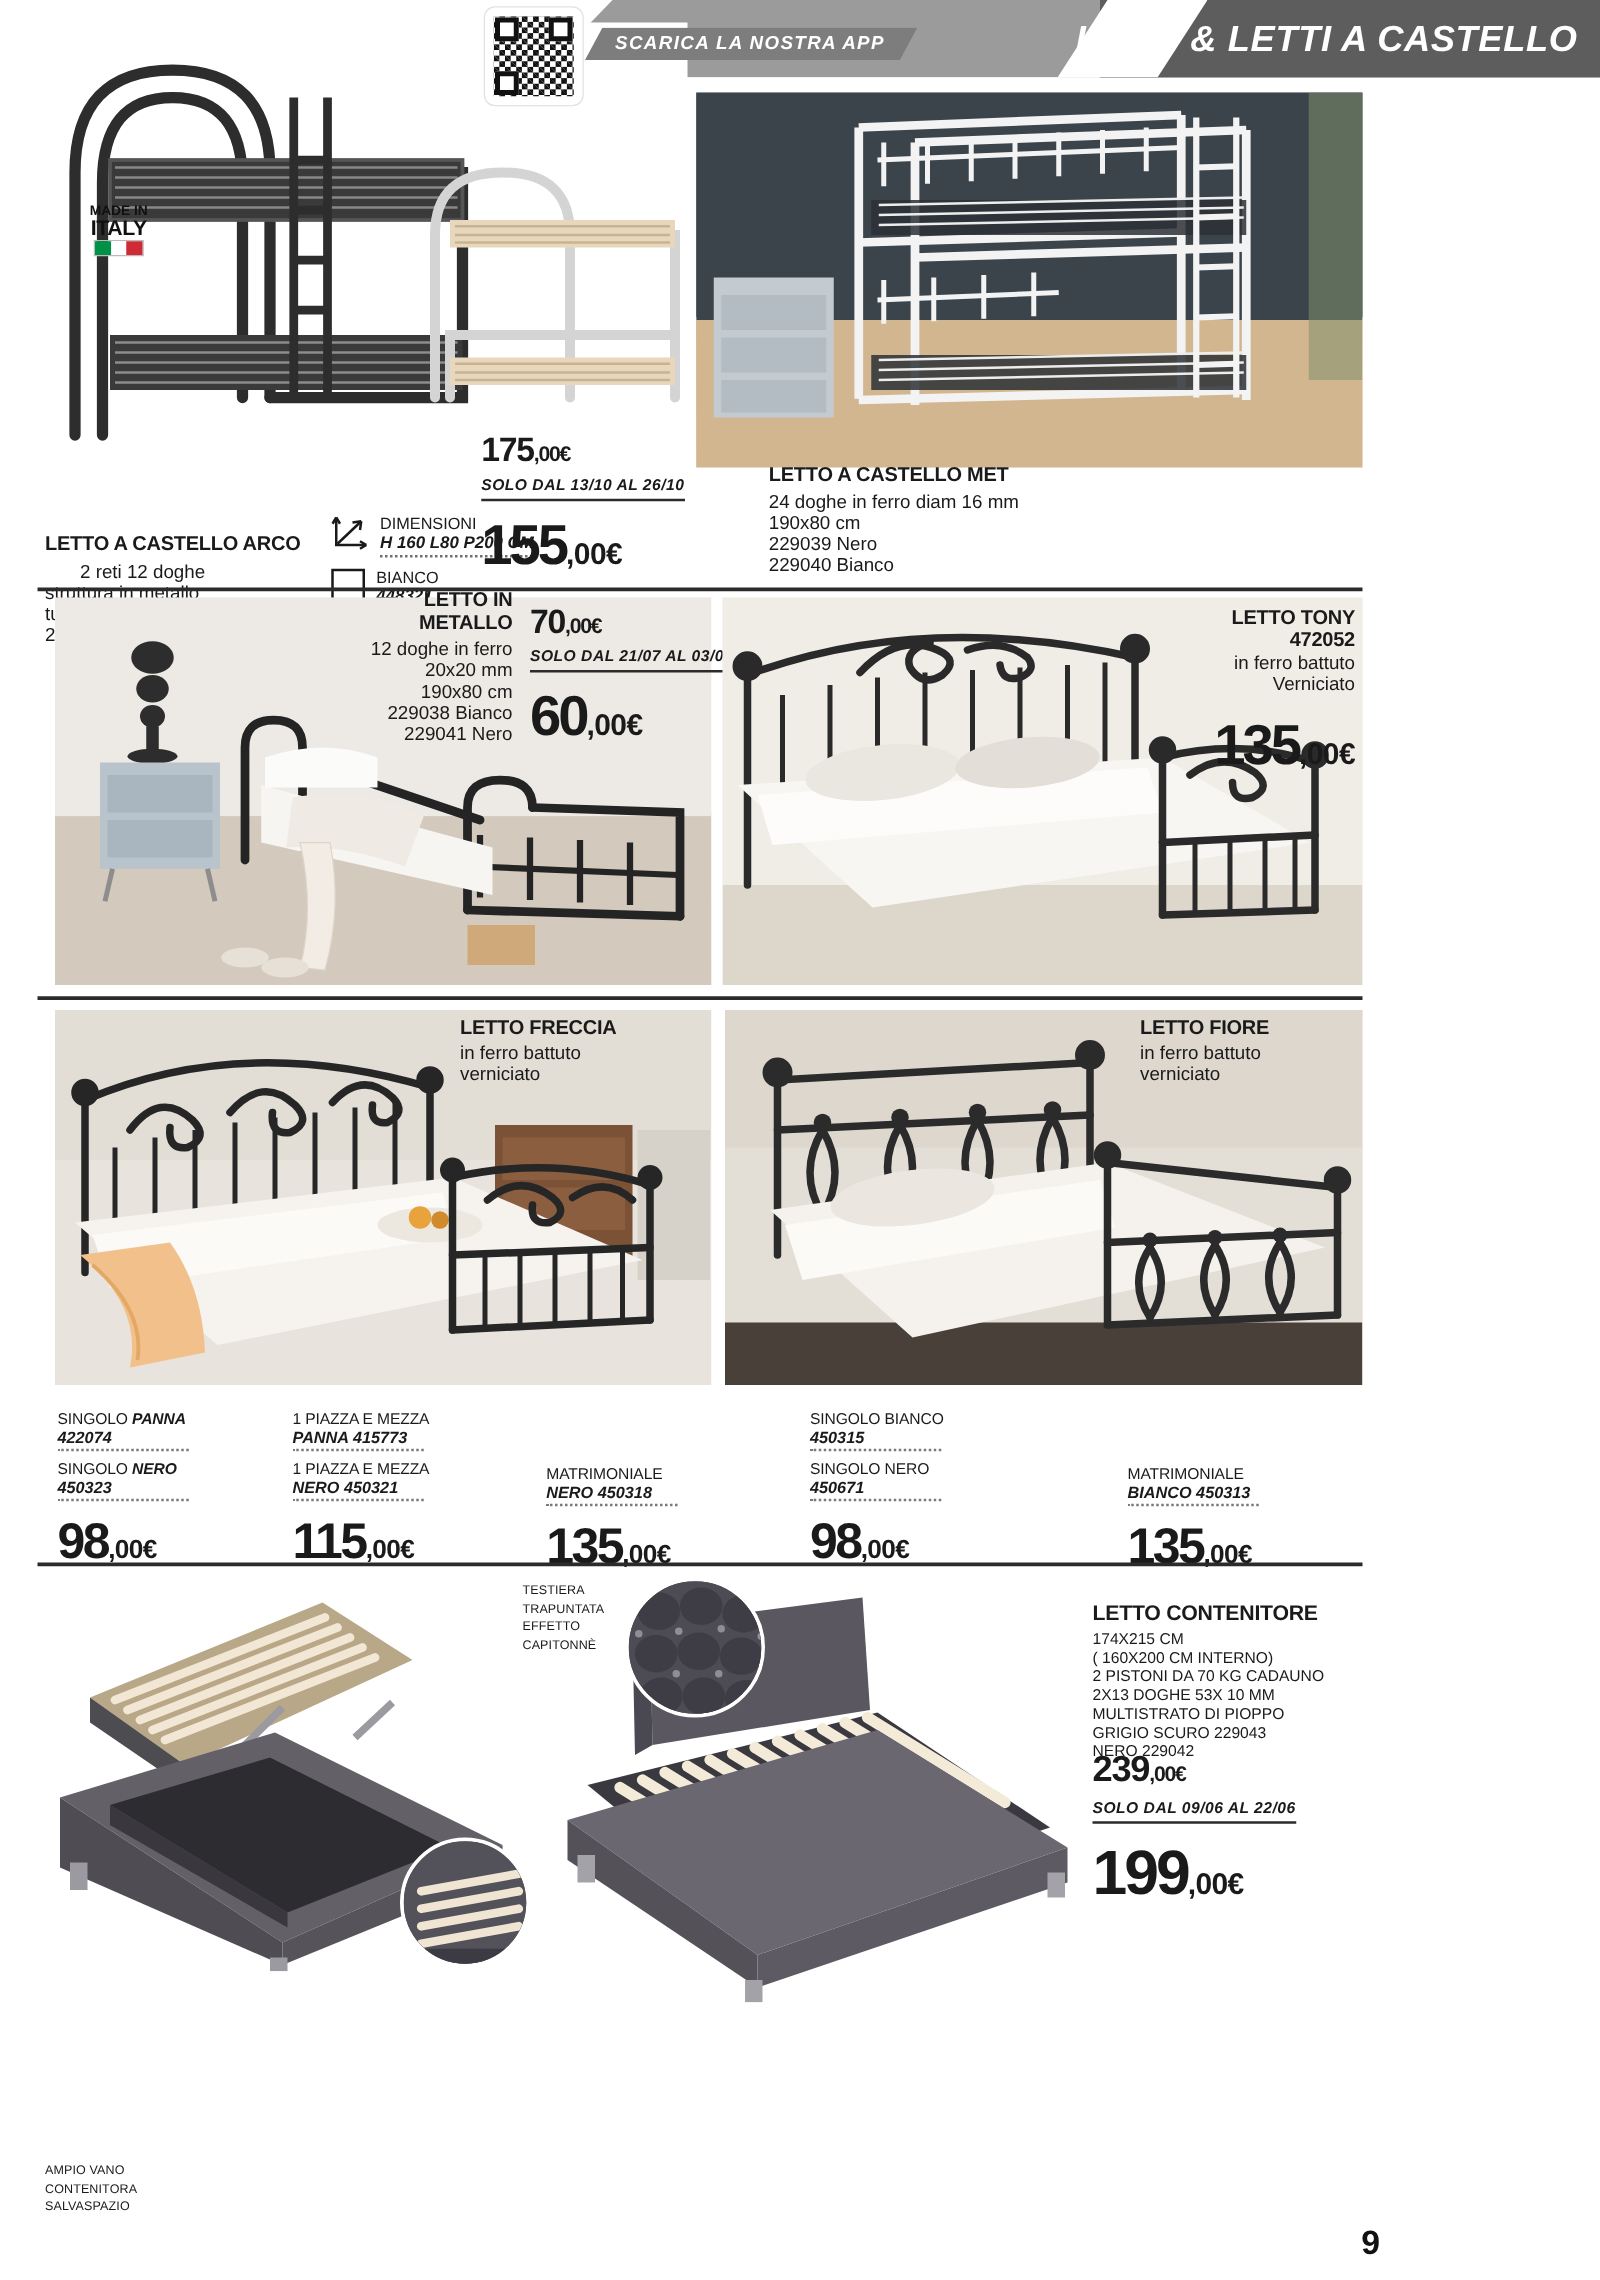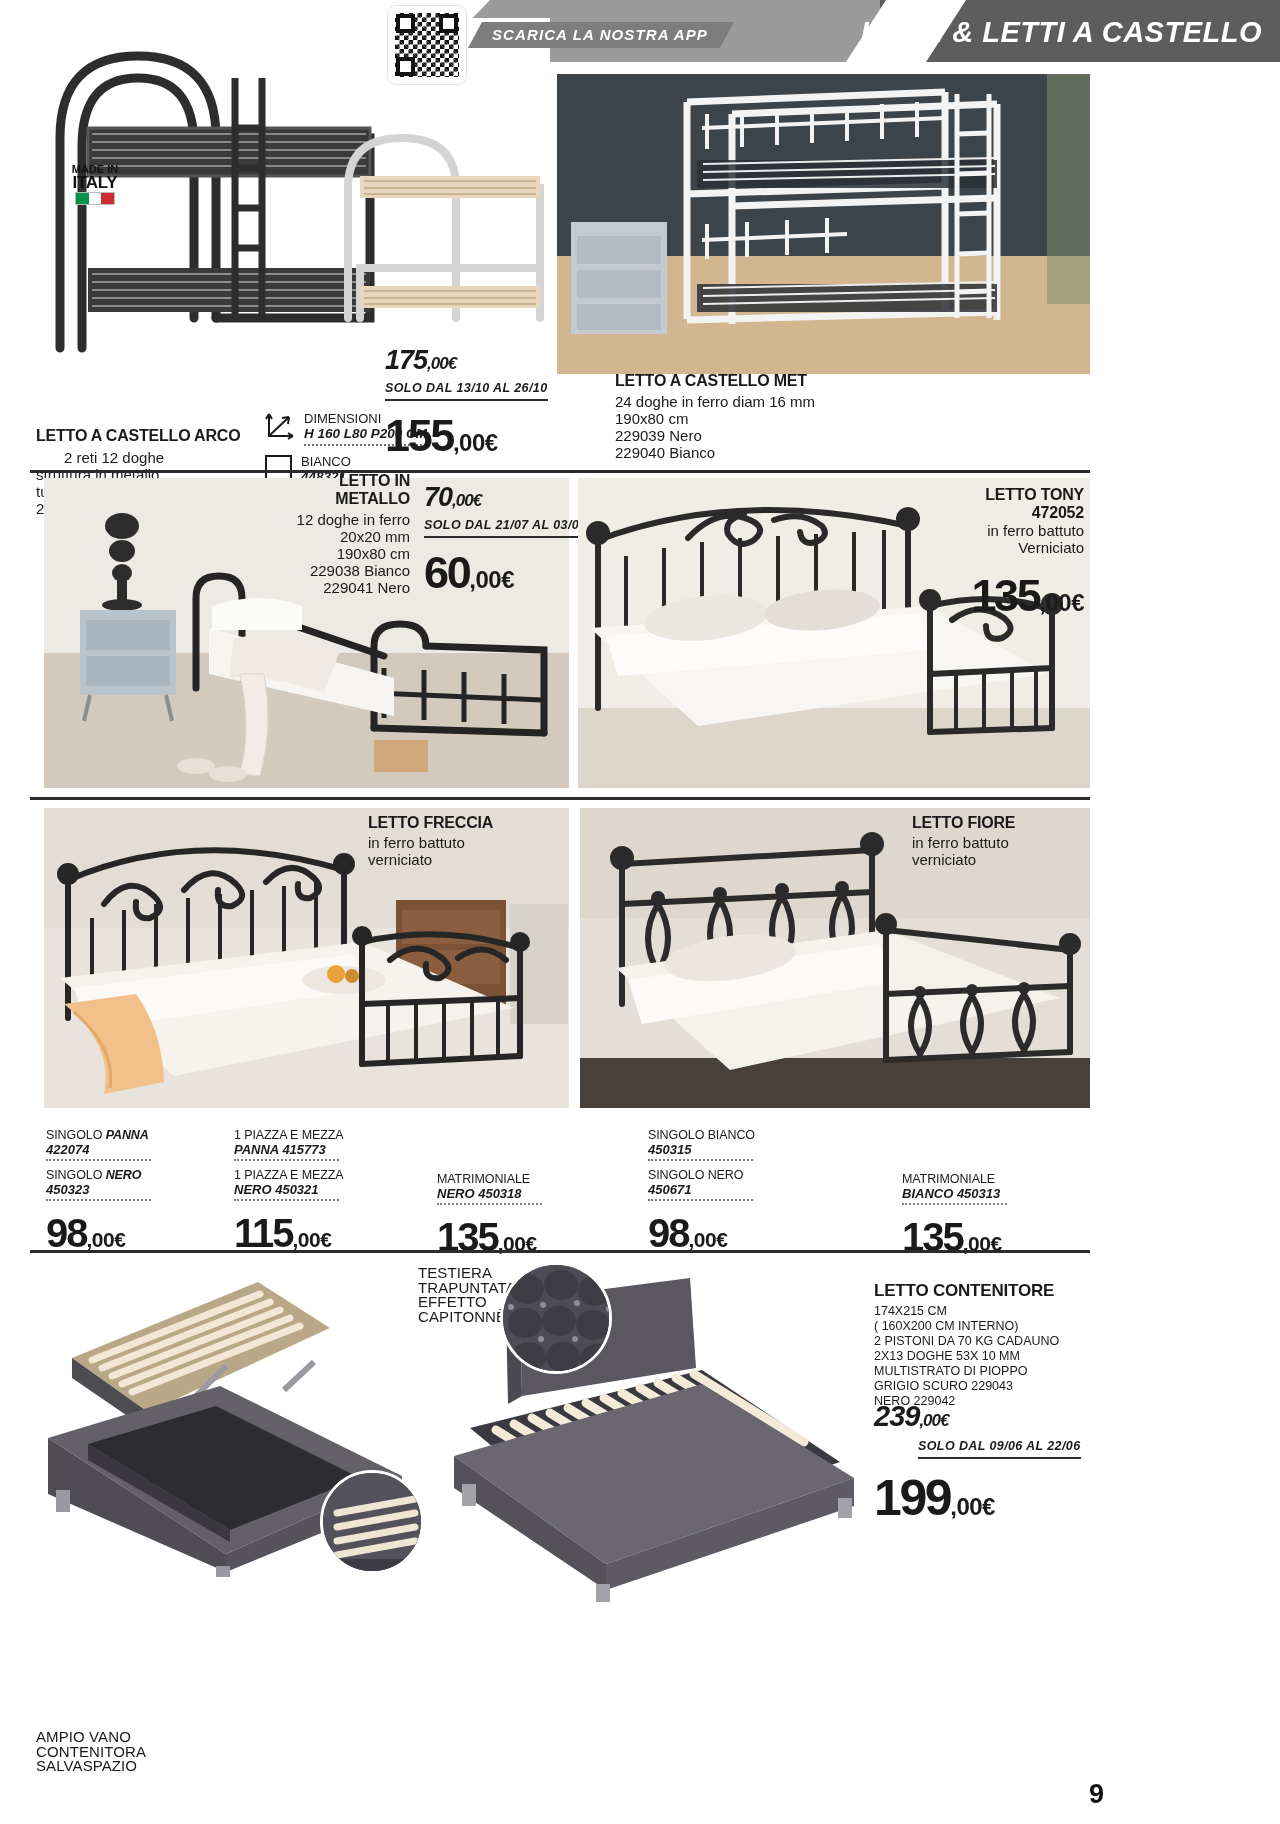--- a/index.html
+++ b/index.html
@@ -75,21 +75,21 @@
     position: absolute; overflow: hidden;
     background-size: cover; background-position: center;
   }
 
   
   .prod-name { font-size: 16px; font-weight: 700; letter-spacing: -0.2px; }
   .prod-desc { font-size: 15px; line-height: 17px; font-weight: 400; }
   .code-bold { font-weight: 400; }
 
   .price-old {
-    font-size: 27px; font-weight: 700; letter-spacing: -1px; white-space: nowrap; font-style: italic;
+    font-size: 27px; font-weight: 700; letter-spacing: -1px; white-space: nowrap;
   }
   .price-old .cents { font-size: 17px; }
   .promo {
     font-size: 12.5px; font-style: italic; font-weight: 700;
     letter-spacing: 0.4px; white-space: nowrap;
     border-bottom: 2px solid #2b2b2b; padding-bottom: 4px; display: inline-block;
   }
   .price-new {
     font-size: 45px; font-weight: 800; letter-spacing: -2.4px; white-space: nowrap;
   }
@@ -128,21 +128,21 @@
   .code-lbl { font-size: 12.5px; line-height: 14px; letter-spacing: -0.1px; white-space: nowrap; }
   .code-lbl b { font-weight: 700; font-style: italic; }
   .code-num { font-size: 13px; font-weight: 700; font-style: italic; }
   .code-dots { border-bottom: 2px dotted #7a7a7a; width: 105px; margin-top: 2px; }
 
   .page-num {
     position: absolute; right: 24px; bottom: 14px;
     font-size: 27px; font-weight: 700; color: #111;
   }
 
-  .note-block { position: absolute; font-size: 15px; line-height: 14.5px; letter-spacing: 0.1px; }
+  .note-block { position: absolute; font-size: 10px; line-height: 14.5px; letter-spacing: 0.1px; }
 </style>
 </head>
 <body>
 
 <div class="page">
 
   <div class="header">
     <div class="hdr-bg-grey"></div>
     <div class="hdr-bg-dark"></div>
     <div class="hdr-bg-white-tri"></div>
@@ -804,21 +804,21 @@
       <div>MULTISTRATO DI PIOPPO</div>
       <div>GRIGIO SCURO 229043</div>
       <div>NERO 229042</div>
     </div>
   </div>
 
   <div style="position:absolute; left:874px; top:1400px;">
     <div class="price-old" style="font-size:29px;">
       <span>239</span><span class="cents">,00€</span>
     </div>
-    <div class="promo" style="margin-top:6px;margin-left:44px;">SOLO DAL 09/06 AL 22/06</div>
+    <div class="promo" style="margin-top:6px;">SOLO DAL 09/06 AL 22/06</div>
     <div class="price-new" style="margin-top:10px; font-size:50px;">
       <span>199</span><span class="cents">,00€</span>
     </div>
   </div>
 
   <div class="page-num">9</div>
 
 </div>
 
 </body></html>

